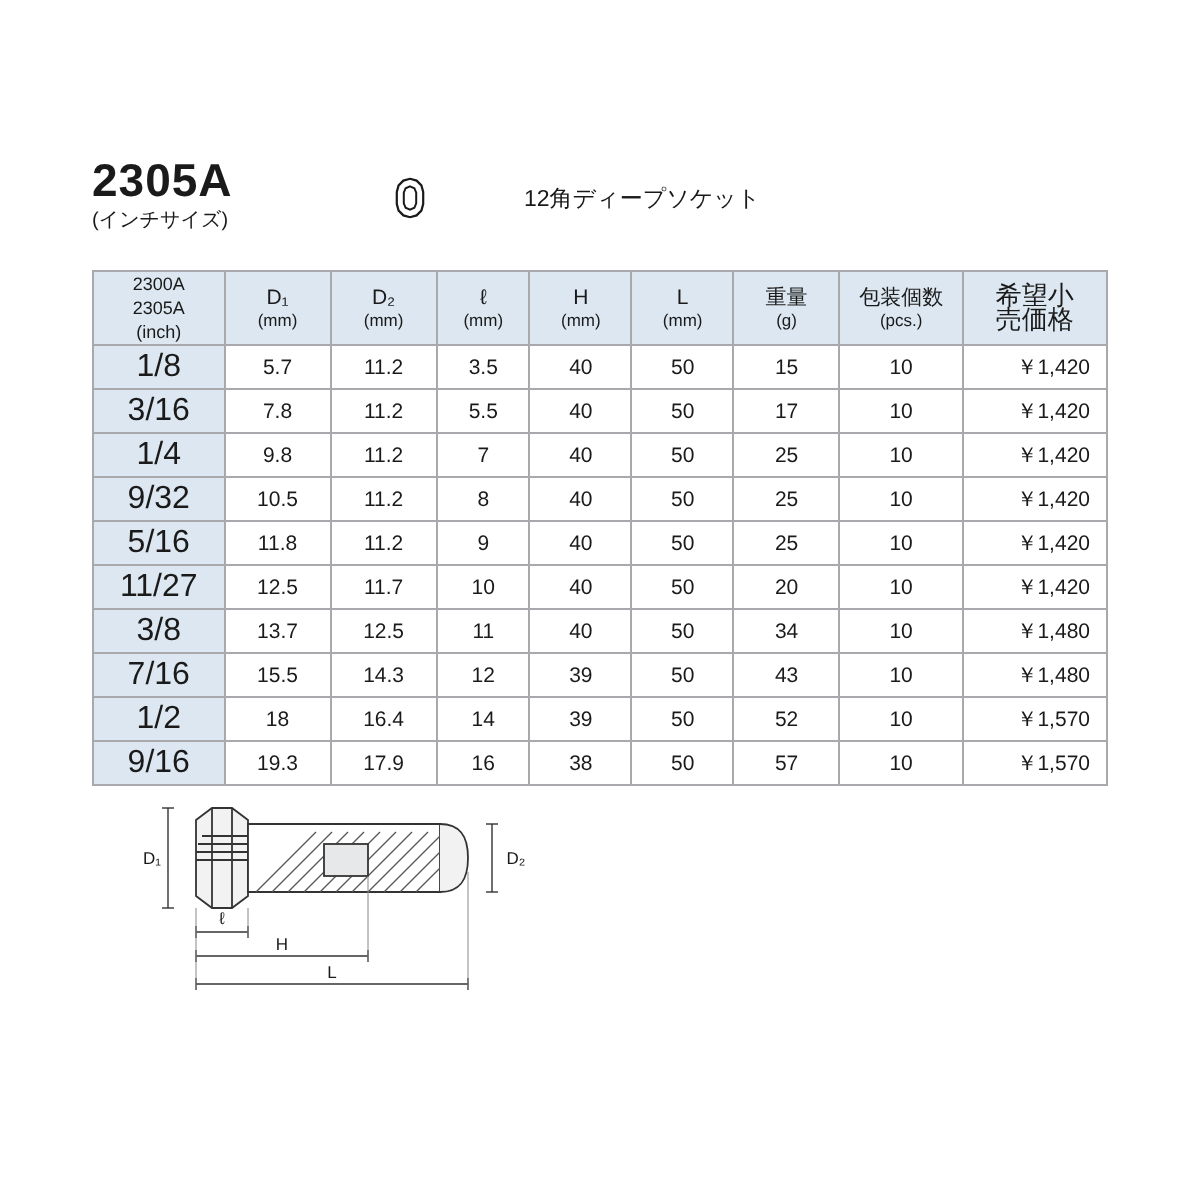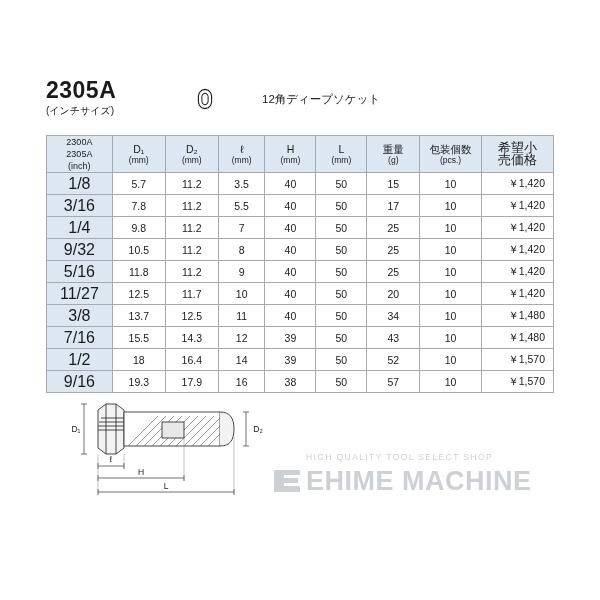--- a/index.html
+++ b/index.html
@@ -421,23 +421,14 @@
       <g font-family="Liberation Sans, sans-serif" font-size="8.5" fill="#1a1a1a" text-anchor="middle">
         <text x="6" y="36">D₁</text>
         <text x="188" y="36">D₂</text>
         <text x="41" y="66">ℓ</text>
         <text x="71" y="79">H</text>
         <text x="96" y="93">L</text>
       </g>
     </svg>
   </div>
 
-  <div class="watermark">
-    <div class="wm-mark">
-      <svg width="30" height="30" viewBox="0 0 30 30">
-        <polygon points="2,4 28,4 28,9 12,9 12,12 26,12 26,17 12,17 12,20 28,20 28,26 2,26" fill="#cdd0d4"></polygon>
-      </svg>
-    </div>
-    <div class="wm-tag">HIGH QUALITY TOOL SELECT SHOP</div>
-    <div class="wm-name">EHIME MACHINE</div>
-  </div>
 
 </div>
 
 </body></html>

